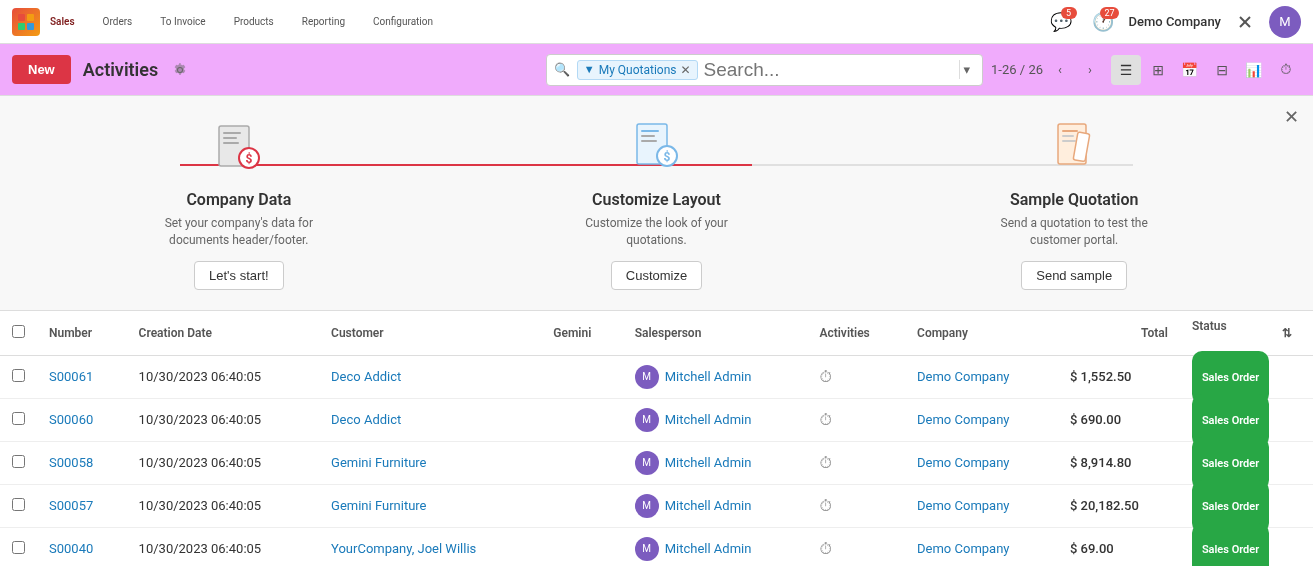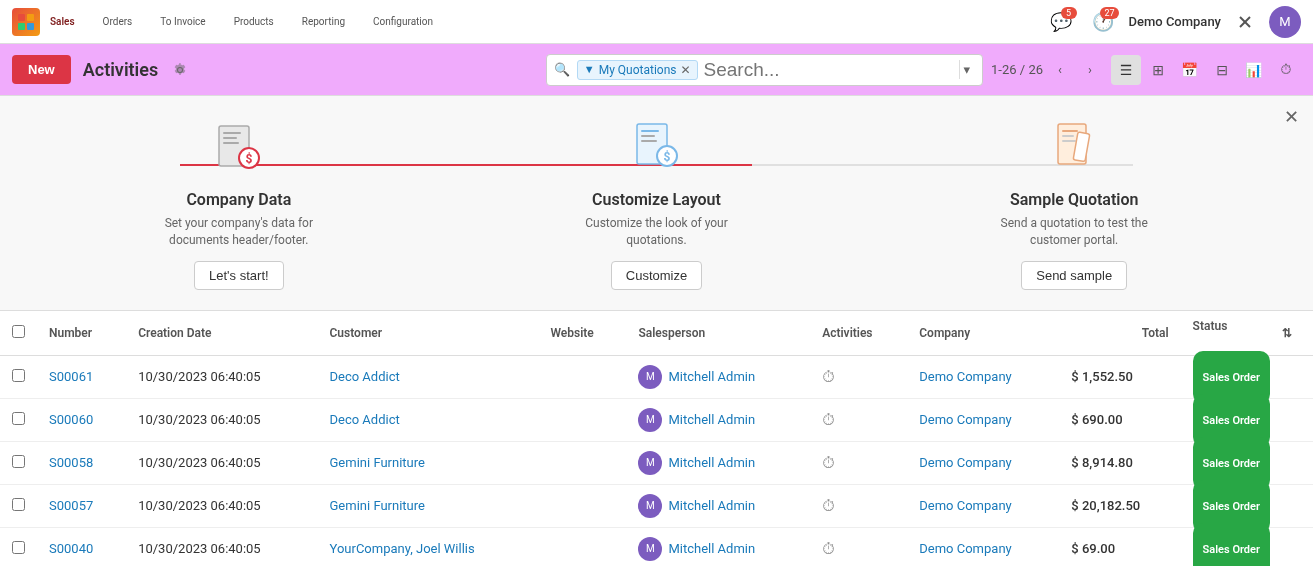--- a/index.html
+++ b/index.html
@@ -281,21 +281,21 @@
 <div class="table-wrap">
   <table>
     <thead>
       <tr>
         <th class="cb-col">
           <input type="checkbox" style="">
         </th>
         <th>Number</th>
         <th>Creation Date</th>
         <th>Customer</th>
-        <th>Website</th>
+        <th>Gemini</th>
         <th>Salesperson</th>
         <th>Activities</th>
         <th>Company</th>
         <th style="text-align:right">Total</th>
         <th>
           Status
           <span class="col-filters-btn">⇅</span>
         </th>
       </tr>
     </thead>

